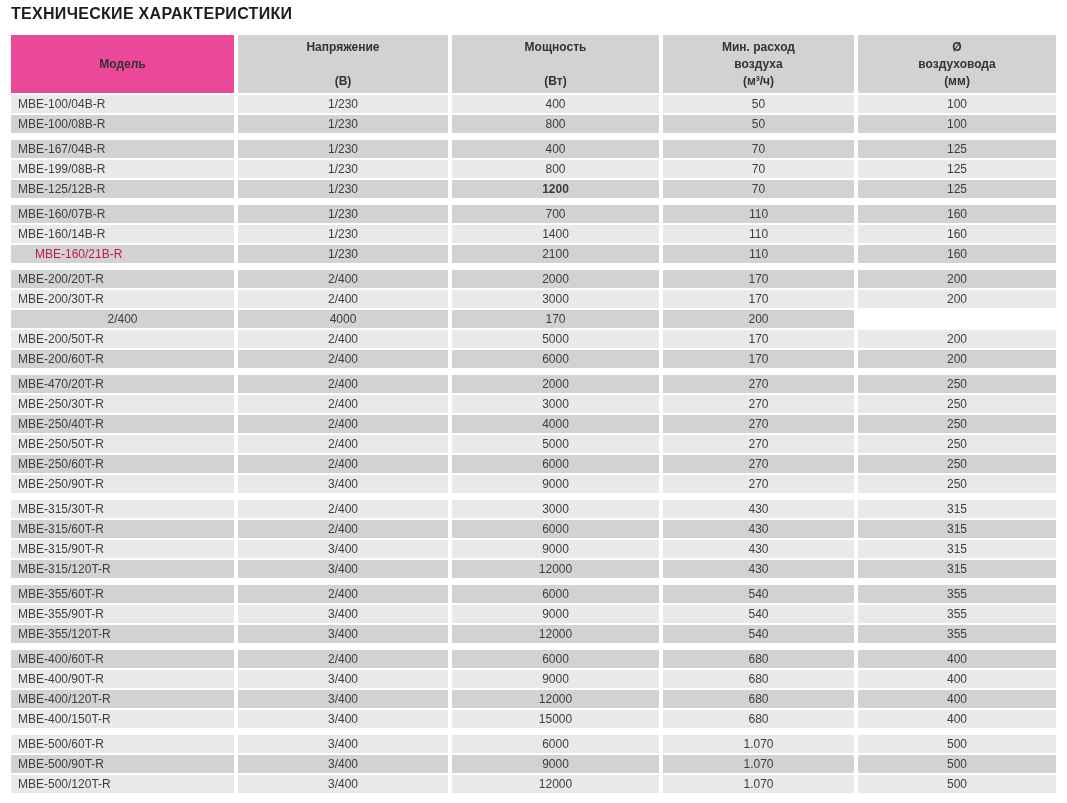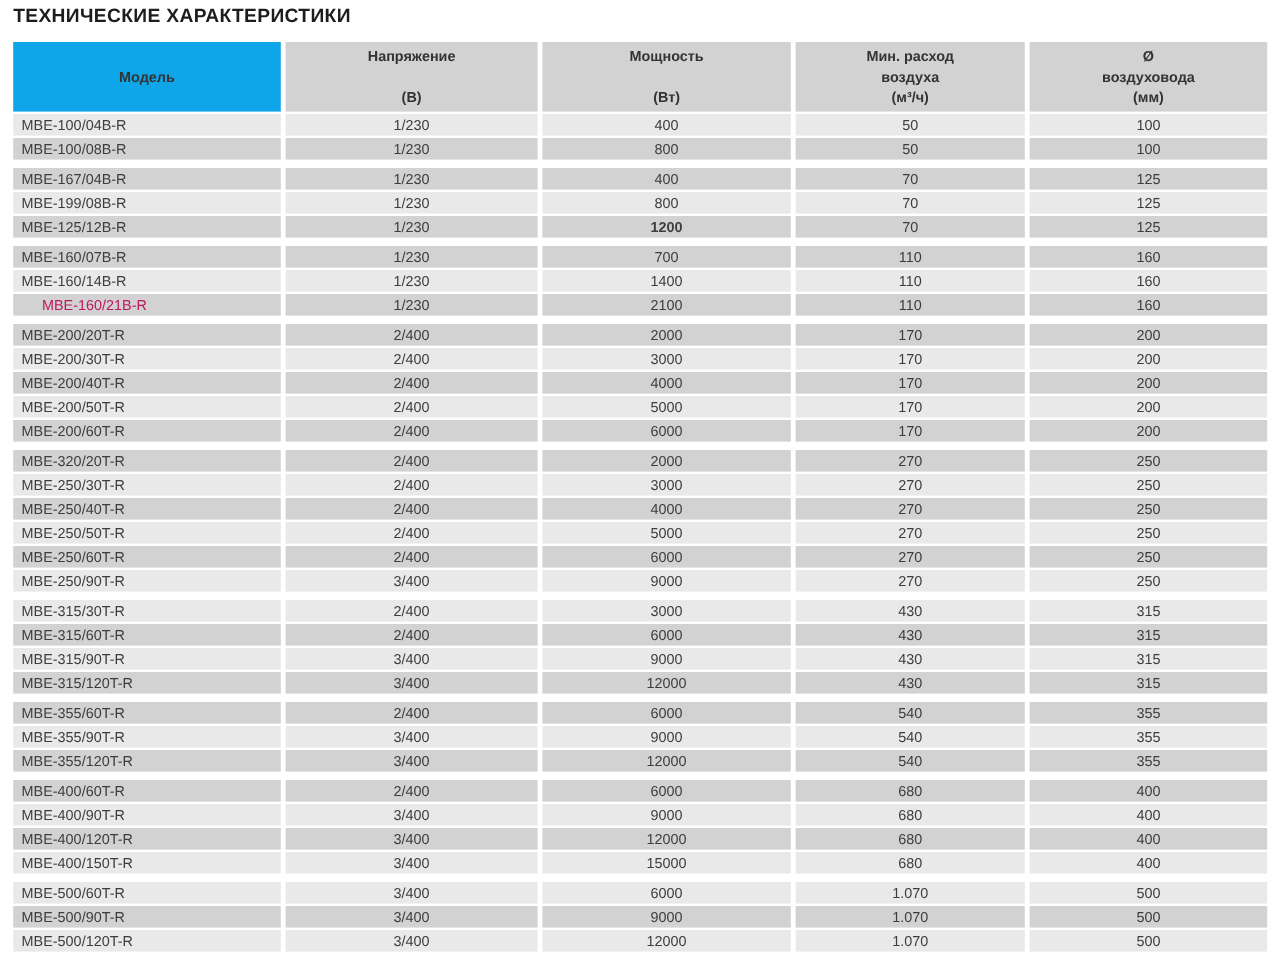--- a/index.html
+++ b/index.html
@@ -59,21 +59,21 @@
   }
   .spacer { height: 3px; }
 </style>
 </head>
 <body>
 
 <div class="page">
   <div class="page-title" style="color: rgb(29, 29, 27);">ТЕХНИЧЕСКИЕ ХАРАКТЕРИСТИКИ</div>
   <div class="spec-table">
       <div class="row header-row">
-        <div class="cell model-col" style="background: #0ea5e9;">
+        <div class="cell model-col" style="background: #ec4899;">
           <div class="header-line">Модель</div>
         </div>
         <div class="cell" style="background: rgb(210, 210, 210);">
           <div class="header-line">Напряжение</div>
           <div class="header-line"></div>
           <div class="header-line">(В)</div>
         </div>
         <div class="cell" style="background: rgb(210, 210, 210);">
           <div class="header-line">Мощность</div>
           <div class="header-line"></div>
@@ -157,21 +157,20 @@
         <div class="cell" style="background: rgb(210, 210, 210); color: rgb(61, 61, 61);">200</div>
       </div>
       <div class="row data-row">
         <div class="cell model-cell" style="background: rgb(233, 233, 233); color: rgb(61, 61, 61);">MBE-200/30T-R</div>
         <div class="cell" style="background: rgb(233, 233, 233); color: rgb(61, 61, 61);">2/400</div>
         <div class="cell" style="background: rgb(233, 233, 233); color: rgb(61, 61, 61);">3000</div>
         <div class="cell" style="background: rgb(233, 233, 233); color: rgb(61, 61, 61);">170</div>
         <div class="cell" style="background: rgb(233, 233, 233); color: rgb(61, 61, 61);">200</div>
       </div>
       <div class="row data-row">
-        <div class="cell model-cell" style="background: rgb(210, 210, 210); color: rgb(61, 61, 61);">MBE-200/40T-R</div>
         <div class="cell" style="background: rgb(210, 210, 210); color: rgb(61, 61, 61);">2/400</div>
         <div class="cell" style="background: rgb(210, 210, 210); color: rgb(61, 61, 61);">4000</div>
         <div class="cell" style="background: rgb(210, 210, 210); color: rgb(61, 61, 61);">170</div>
         <div class="cell" style="background: rgb(210, 210, 210); color: rgb(61, 61, 61);">200</div>
       </div>
       <div class="row data-row">
         <div class="cell model-cell" style="background: rgb(233, 233, 233); color: rgb(61, 61, 61);">MBE-200/50T-R</div>
         <div class="cell" style="background: rgb(233, 233, 233); color: rgb(61, 61, 61);">2/400</div>
         <div class="cell" style="background: rgb(233, 233, 233); color: rgb(61, 61, 61);">5000</div>
         <div class="cell" style="background: rgb(233, 233, 233); color: rgb(61, 61, 61);">170</div>
@@ -179,21 +178,21 @@
       </div>
       <div class="row data-row">
         <div class="cell model-cell" style="background: rgb(210, 210, 210); color: rgb(61, 61, 61);">MBE-200/60T-R</div>
         <div class="cell" style="background: rgb(210, 210, 210); color: rgb(61, 61, 61);">2/400</div>
         <div class="cell" style="background: rgb(210, 210, 210); color: rgb(61, 61, 61);">6000</div>
         <div class="cell" style="background: rgb(210, 210, 210); color: rgb(61, 61, 61);">170</div>
         <div class="cell" style="background: rgb(210, 210, 210); color: rgb(61, 61, 61);">200</div>
       </div>
       <div class="spacer"></div>
       <div class="row data-row">
-        <div class="cell model-cell" style="background: rgb(210, 210, 210); color: rgb(61, 61, 61);">MBE-320/20T-R</div>
+        <div class="cell model-cell" style="background: rgb(210, 210, 210); color: rgb(61, 61, 61);">MBE-470/20T-R</div>
         <div class="cell" style="background: rgb(210, 210, 210); color: rgb(61, 61, 61);">2/400</div>
         <div class="cell" style="background: rgb(210, 210, 210); color: rgb(61, 61, 61);">2000</div>
         <div class="cell" style="background: rgb(210, 210, 210); color: rgb(61, 61, 61);">270</div>
         <div class="cell" style="background: rgb(210, 210, 210); color: rgb(61, 61, 61);">250</div>
       </div>
       <div class="row data-row">
         <div class="cell model-cell" style="background: rgb(233, 233, 233); color: rgb(61, 61, 61);">MBE-250/30T-R</div>
         <div class="cell" style="background: rgb(233, 233, 233); color: rgb(61, 61, 61);">2/400</div>
         <div class="cell" style="background: rgb(233, 233, 233); color: rgb(61, 61, 61);">3000</div>
         <div class="cell" style="background: rgb(233, 233, 233); color: rgb(61, 61, 61);">270</div>

